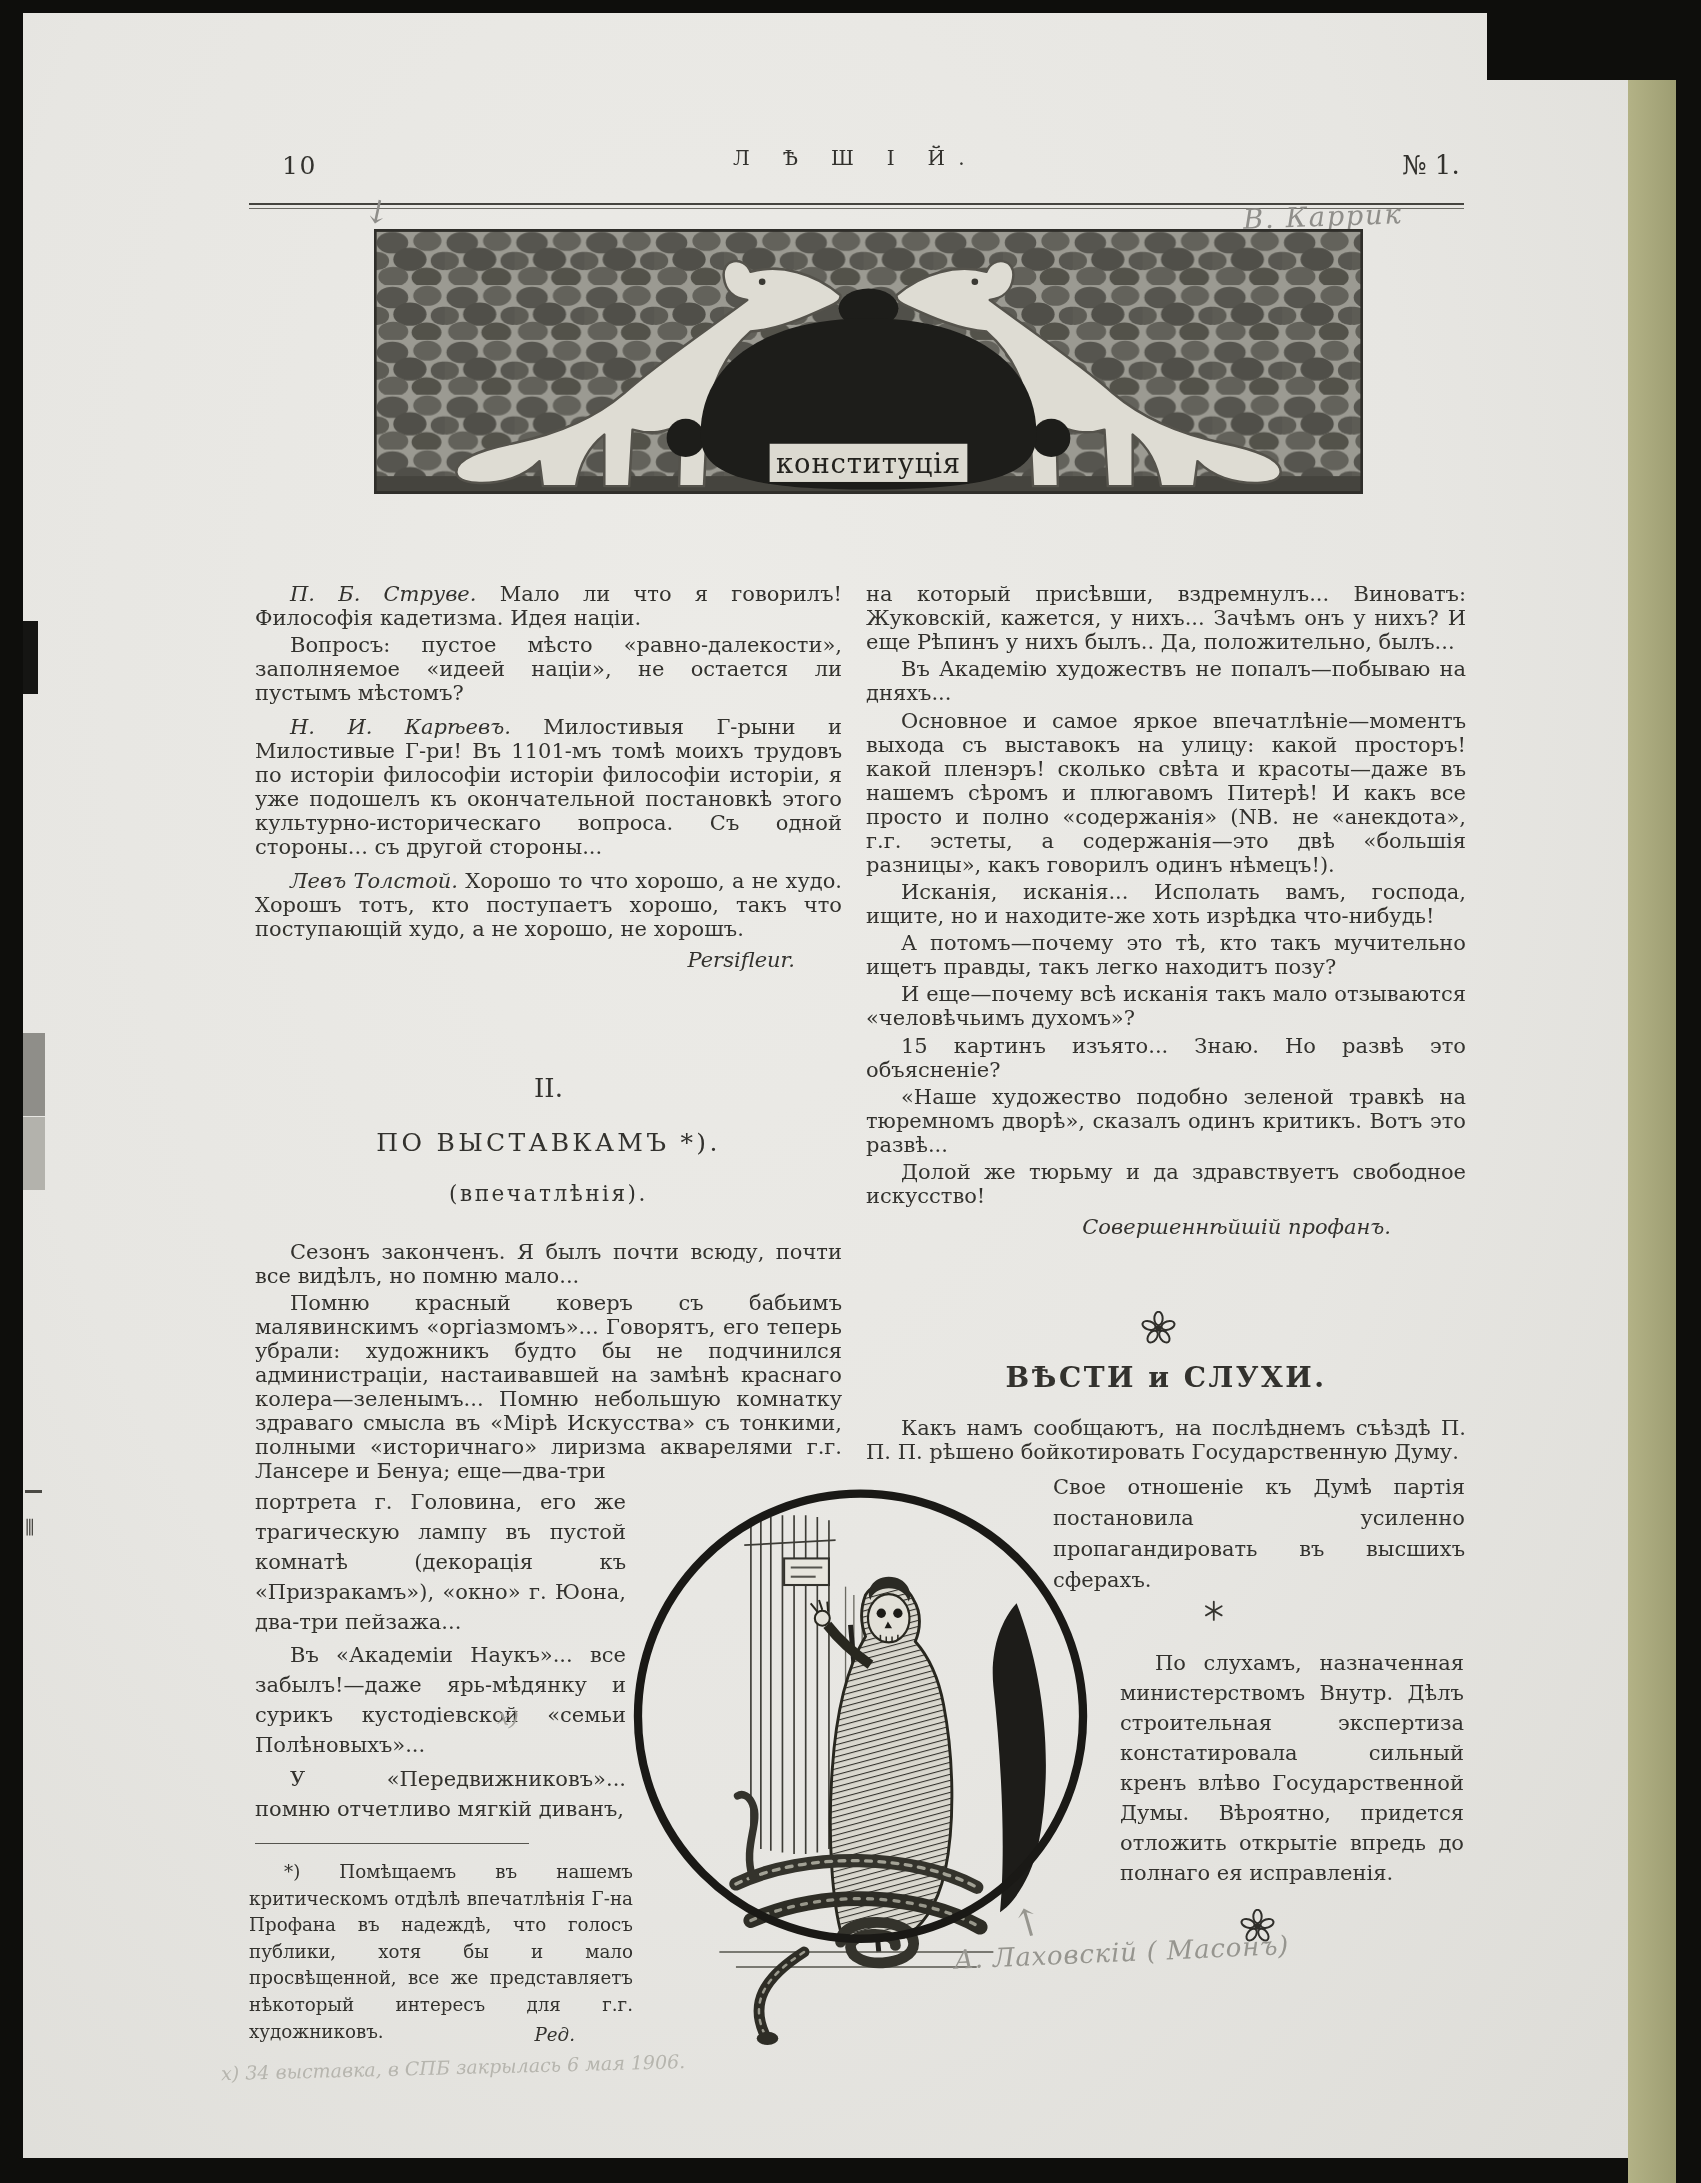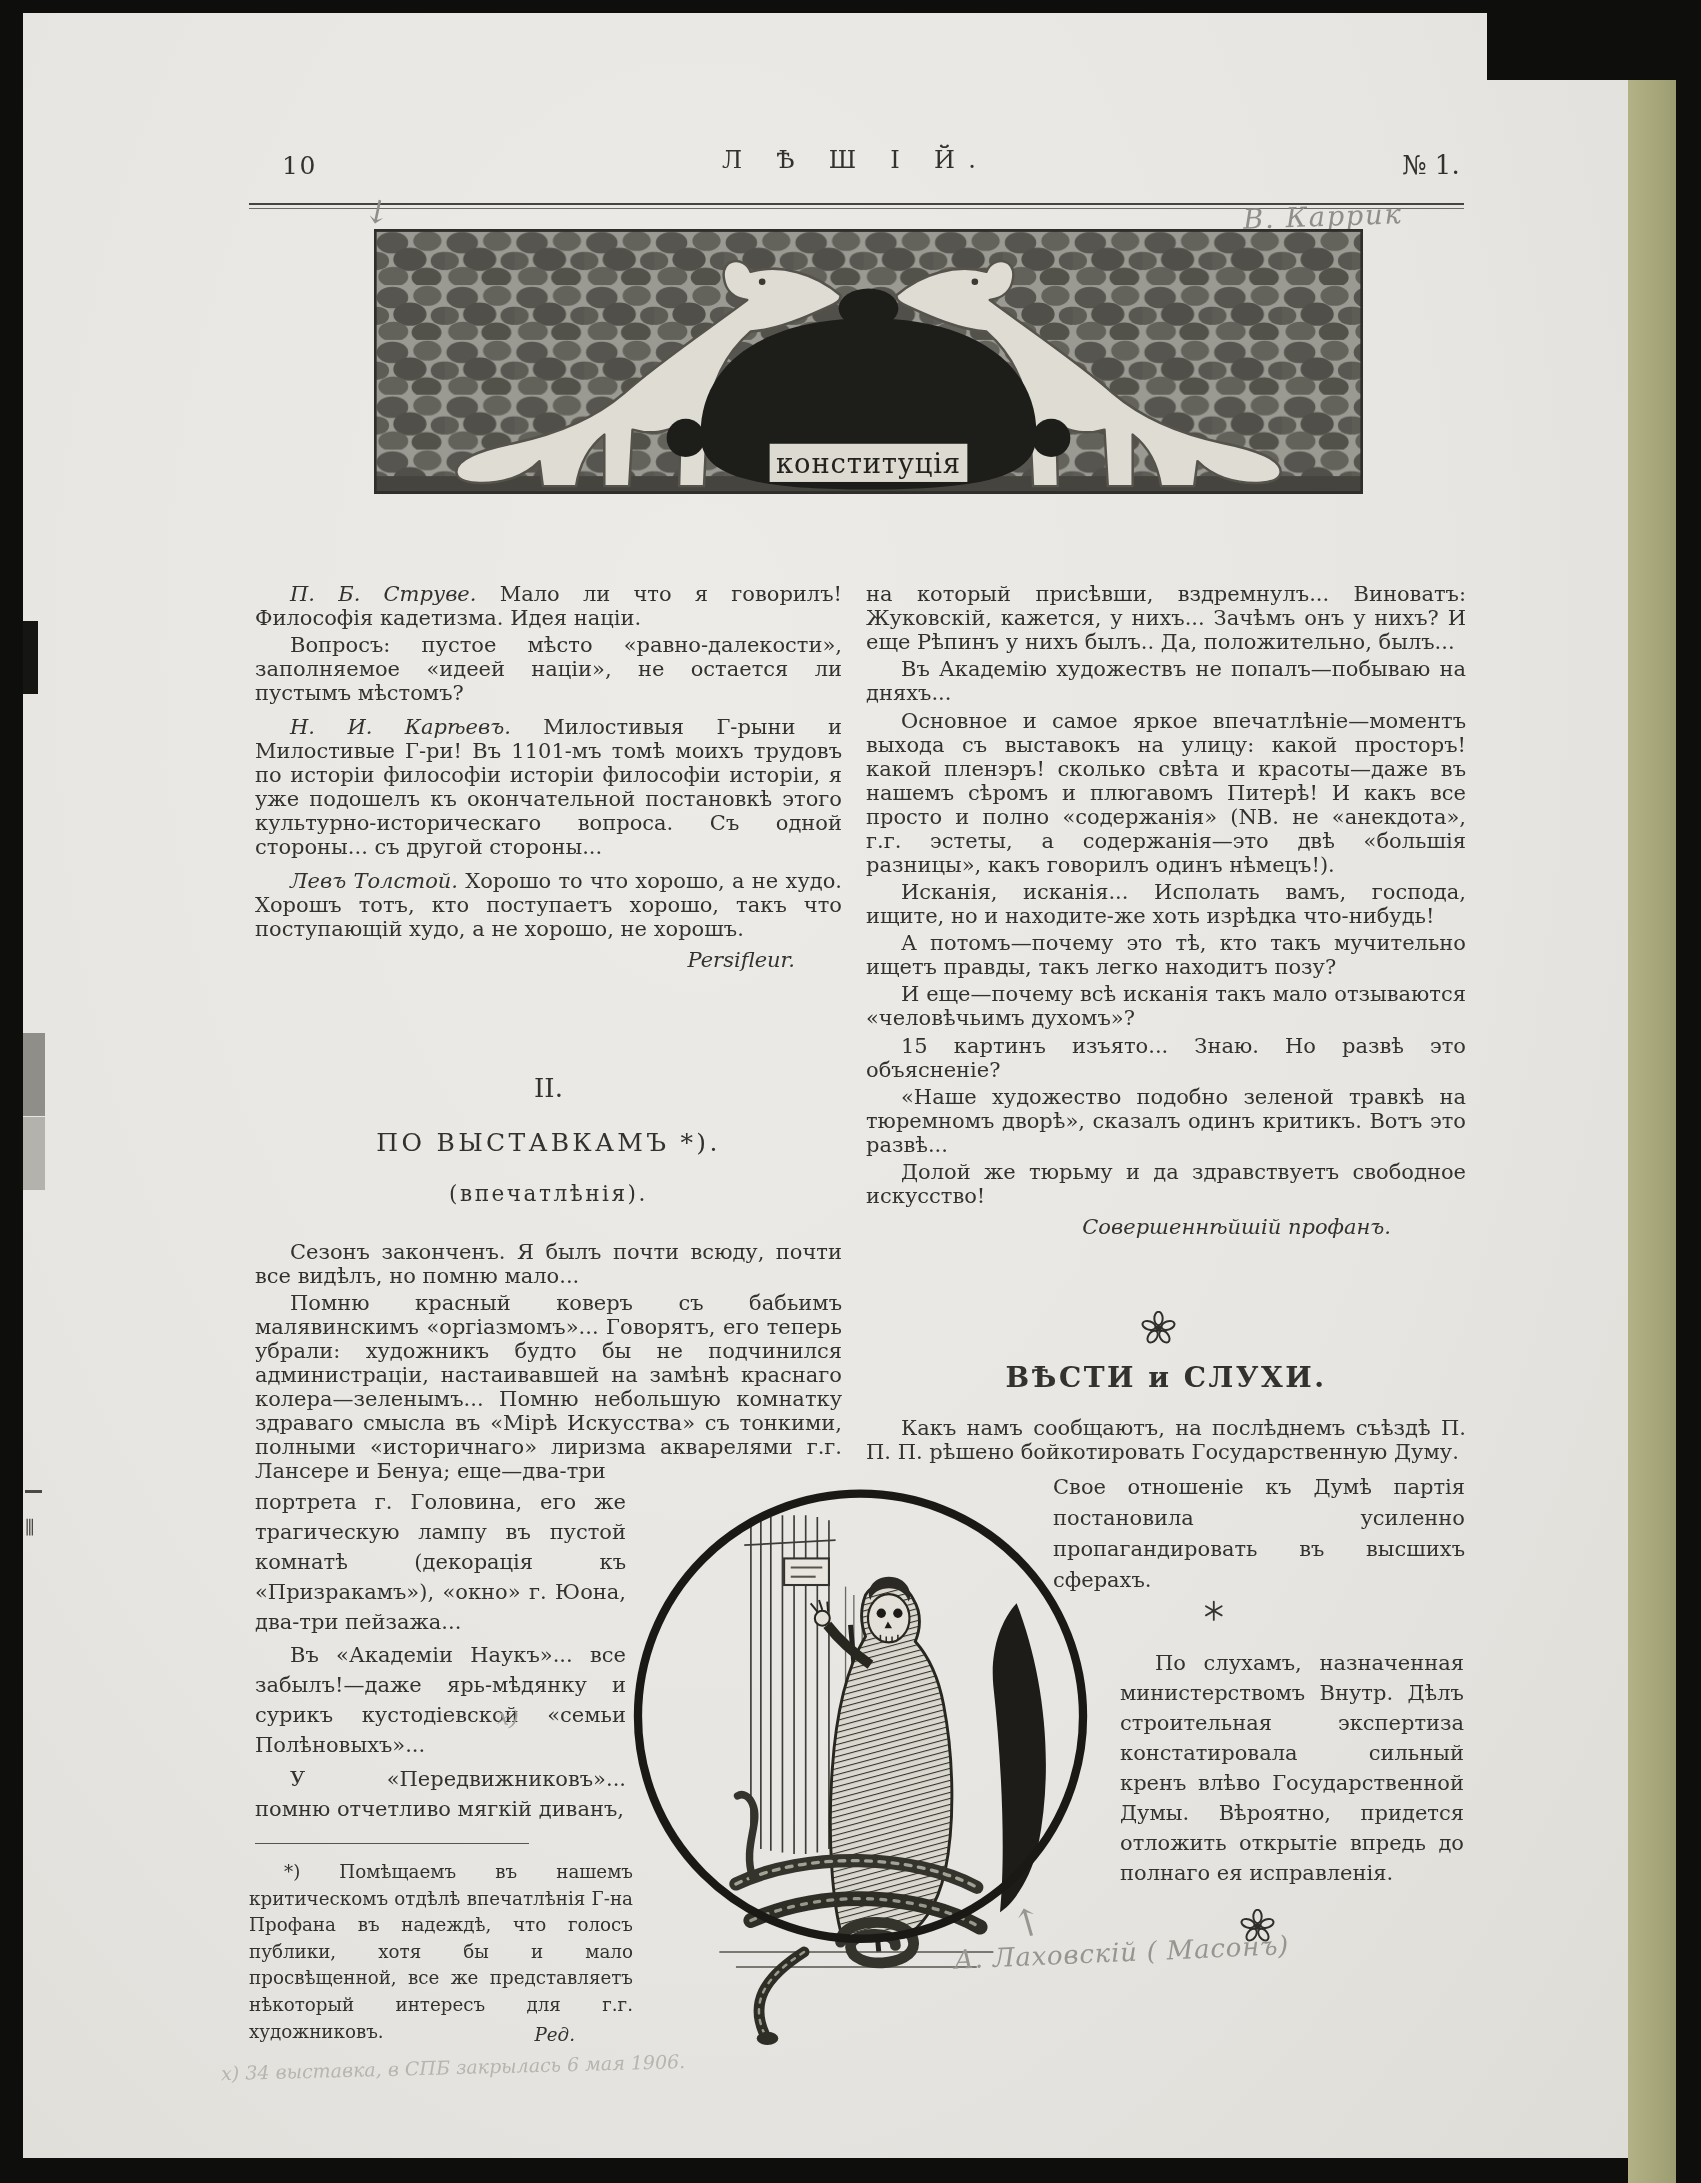--- a/index.html
+++ b/index.html
@@ -36,21 +36,21 @@
   <div class="abs edge" style="left:1676px;top:0;width:25px;height:2183px;"></div>
   <div class="abs olive" style="left:1628px;top:73px;width:48px;height:2110px;"></div>
   <div class="abs edge" style="left:1487px;top:0;width:214px;height:80px;"></div>
   <div class="abs" style="left:23px;top:621px;width:15px;height:73px;background:#151513;"></div>
   <div class="abs" style="left:23px;top:1033px;width:21.6px;height:83px;background:#8f8e89;"></div>
   <div class="abs" style="left:23px;top:1117px;width:21.6px;height:73px;background:#b3b2ac;"></div>
   <div class="abs" style="left:25px;top:1490px;width:16.6px;height:2.5px;background:#4a4944;"></div>
   <div class="abs" style="left:25px;top:1514px;width:18.3px;height:28px;color:#4a4944;font-size:21.6px;line-height:28px;">⦀</div>
 
   <div class="abs" style="left:282px;top:151px;font-size:25px;letter-spacing:1.7px;">10</div>
-  <div class="abs center" style="left:249px;top:146px;width:1213px;font-size:24px;letter-spacing:13.3px;">Л Ѣ Ш І Й.</div>
+  <div class="abs center" style="left:249px;top:146px;width:1213px;font-size:20px;letter-spacing:13.3px;">Л Ѣ Ш І Й.</div>
   <div class="abs" style="left:1402px;top:150px;font-size:26px;">№ 1.</div>
   <div class="abs rule2" style="left:249px;top:203px;width:1215px;"></div>
 
   <div class="abs pencil" style="left:1243px;top:201px;font-size:27.4px;letter-spacing:1.7px;transform:rotate(-2deg);">В. Каррик</div>
   <div class="abs pencil" style="left:364px;top:193px;font-size:32px;transform:rotate(12deg);">↓</div>
 
   <div class="abs" style="left:374px;top:229px;width:987px;height:263px;border:1.7px solid #2f2e2a;">
     <svg width="987" height="263" viewBox="0 0 1188 316">
       <defs>
         <pattern id="cobble" width="84" height="66" patternUnits="userSpaceOnUse">

